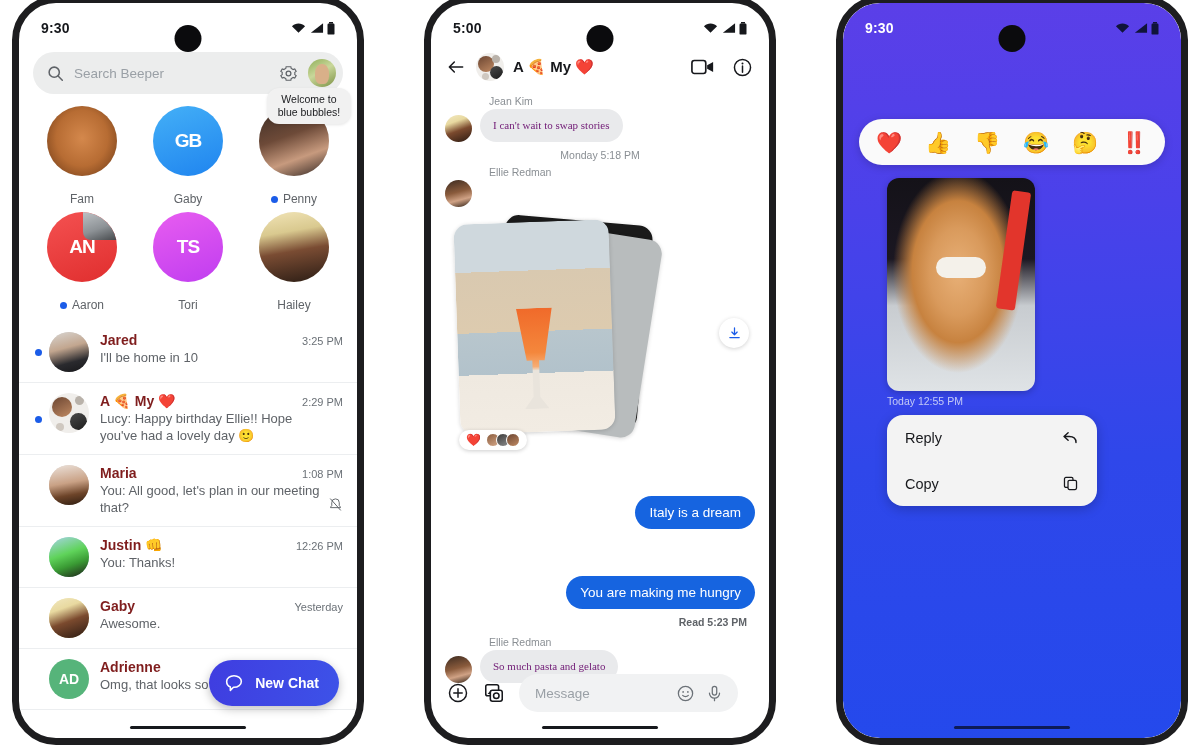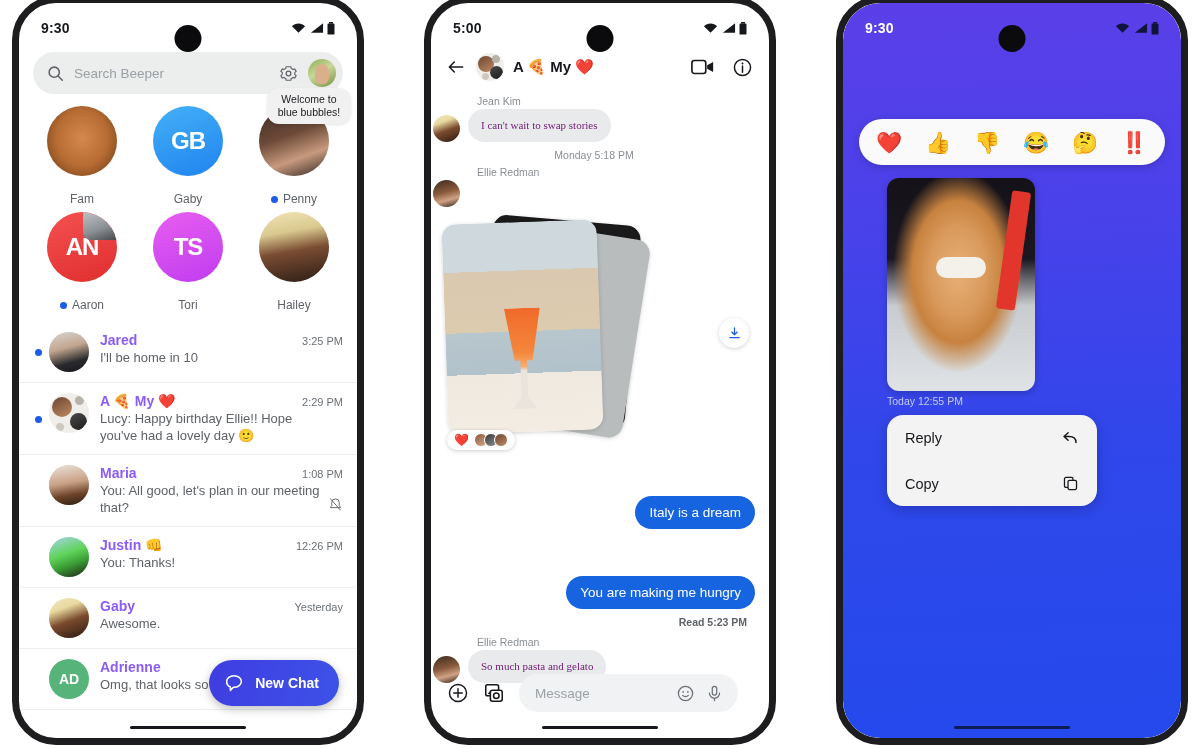--- a/index.html
+++ b/index.html
@@ -60,21 +60,21 @@
   .avatar-mini::after{
     content:""; position:absolute; left:26%; top:18%; width:48%; height:72%;
     border-radius:46% 46% 38% 38%; background:#d9b089;
   }
 
   .tiles { display: flex; flex-wrap: wrap; padding: 12px 10px 4px 10px; }
   .tile { width: 33.33%; display: flex; flex-direction: column; align-items: center; margin-bottom: 6px; position: relative; }
   .tile-av {
     width: 70px; height: 70px; border-radius: 50%;
     display: flex; align-items: center; justify-content: center;
-    font-size: 24px; font-weight: 800; color: #fff; letter-spacing: -1px;
+    font-size: 19px; font-weight: 800; color: #fff; letter-spacing: -1px;
     overflow: hidden; position: relative;
   }
   .tile-lbl { margin-top: 16px; font-size: 12px; color: #5f6368; display: flex; align-items: center; gap: 5px; }
   .dot-blue { width: 7px; height: 7px; border-radius: 50%; background: #1b5ce8; display: inline-block; }
   .bubble-tip {
     position: absolute; top: -18px; right: -4px; background: #f1f1f1;
     border-radius: 12px; padding: 5px 8px; font-size: 10.5px; line-height: 13px;
     color: #202124; text-align: center; width: 84px; z-index: 3;
     box-shadow: 0 1px 3px rgba(0,0,0,.10);
   }
@@ -83,21 +83,21 @@
   .row {
     display: flex; align-items: flex-start; gap: 11px;
     padding: 10px 14px 10px 8px; border-bottom: 1px solid #eceef0;
     position: relative; min-height: 50px;
   }
   .row-dot { width: 7px; height: 7px; border-radius: 50%; background: #1b5ce8; position: absolute; left: 16px; top: 50%; margin-top: -3px; }
   .row-av { width: 40px; height: 40px; border-radius: 50%; margin-left: 22px; flex: 0 0 auto; overflow: hidden; position: relative;
             display:flex;align-items:center;justify-content:center;font-size:14px;font-weight:700;color:#fff; }
   .row-body { flex: 1; min-width: 0; }
   .row-top { display: flex; align-items: baseline; justify-content: space-between; gap: 8px; }
-  .row-name { font-size: 14px; font-weight: 700; color: #8b5cf6; white-space: nowrap; overflow: hidden; }
+  .row-name { font-size: 14px; font-weight: 700; color: #7f1d1d; white-space: nowrap; overflow: hidden; }
   .row-time { font-size: 11px; color: #6b7177; flex: 0 0 auto; }
   .row-prev { font-size: 13px; color: #5f6368; line-height: 17px; margin-top: 1px; padding-right: 16px; }
   .mute-ico { position: absolute; right: 14px; bottom: 14px; }
 
   .fab {
     position: absolute; right: 18px; bottom: 32px;
     height: 46px; border-radius: 23px; padding: 0 20px 0 14px;
     background: linear-gradient(100deg,#3f3de0,#3d52e8);
     color: #fff; display: flex; align-items: center; gap: 10px;
     font-size: 14px; font-weight: 600; box-shadow: 0 3px 10px rgba(0,0,0,.25);
@@ -110,21 +110,21 @@
   }
   .homebar.light { background: #0d1b57; }
 
   
   .convhead {
     display: flex; align-items: center; gap: 9px; padding: 8px 16px 10px 14px;
   }
   .grp-av { width: 28px; height: 28px; border-radius: 50%; background: #f0eeeb; position: relative; overflow: hidden; flex: 0 0 auto; }
   .grp-av i { position: absolute; border-radius: 50%; display: block; }
   .conv-title { font-size: 15px; font-weight: 600; color: #17181c; flex: 1; white-space: nowrap; }
-  .msgs { padding: 2px 14px 0 2px; }
+  .msgs { padding: 2px 14px 0 14px; }
   .sender { font-size: 10.5px; color: #8a8f94; margin: 2px 0 2px 44px; }
   .mrow { display: flex; align-items: flex-end; gap: 8px; margin-bottom: 7px; }
   .m-av { width: 27px; height: 27px; border-radius: 50%; flex: 0 0 auto; overflow: hidden; position: relative; }
   .bub-in {
     background: #e9eaec; color: #701a75; font-size: 11px;
     padding: 8px 13px; border-radius: 18px; max-width: 215px; line-height: 17px; font-family: Liberation Serif, serif;
   }
   .bub-out {
     background: #1664e0; color: #fff; font-size: 13.5px;
     padding: 8px 14px; border-radius: 18px; max-width: 215px; line-height: 17px;

